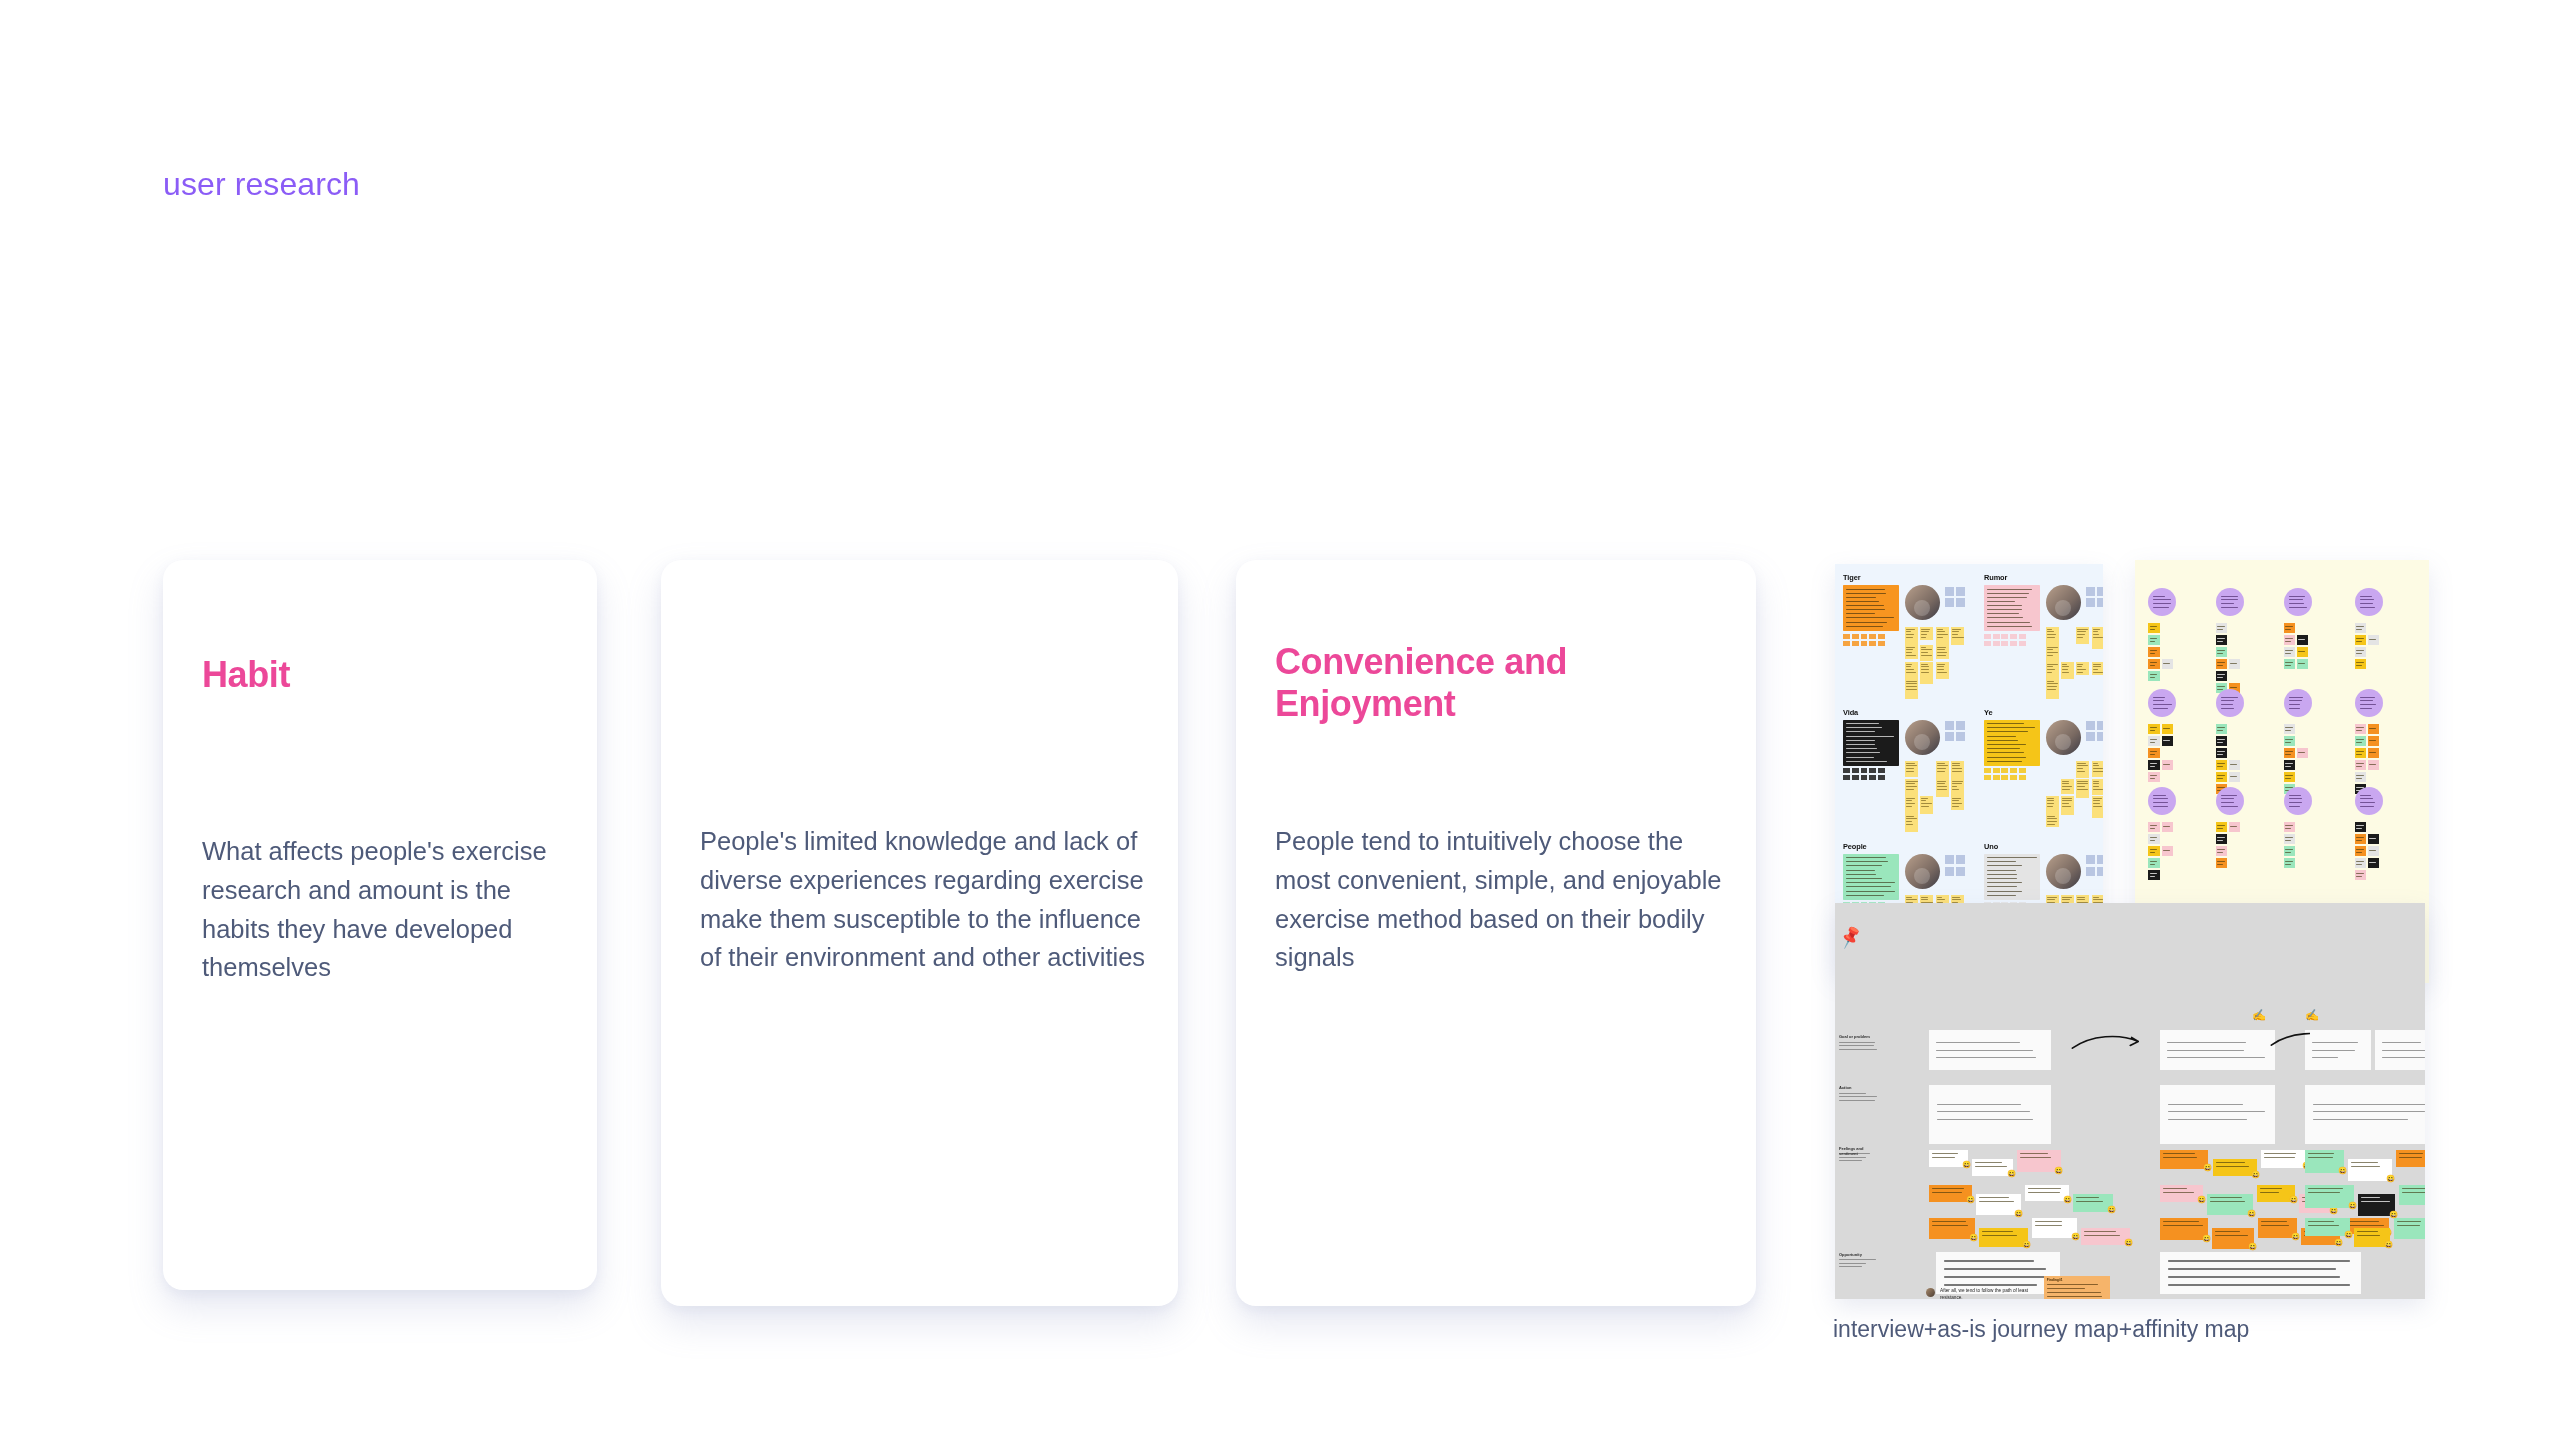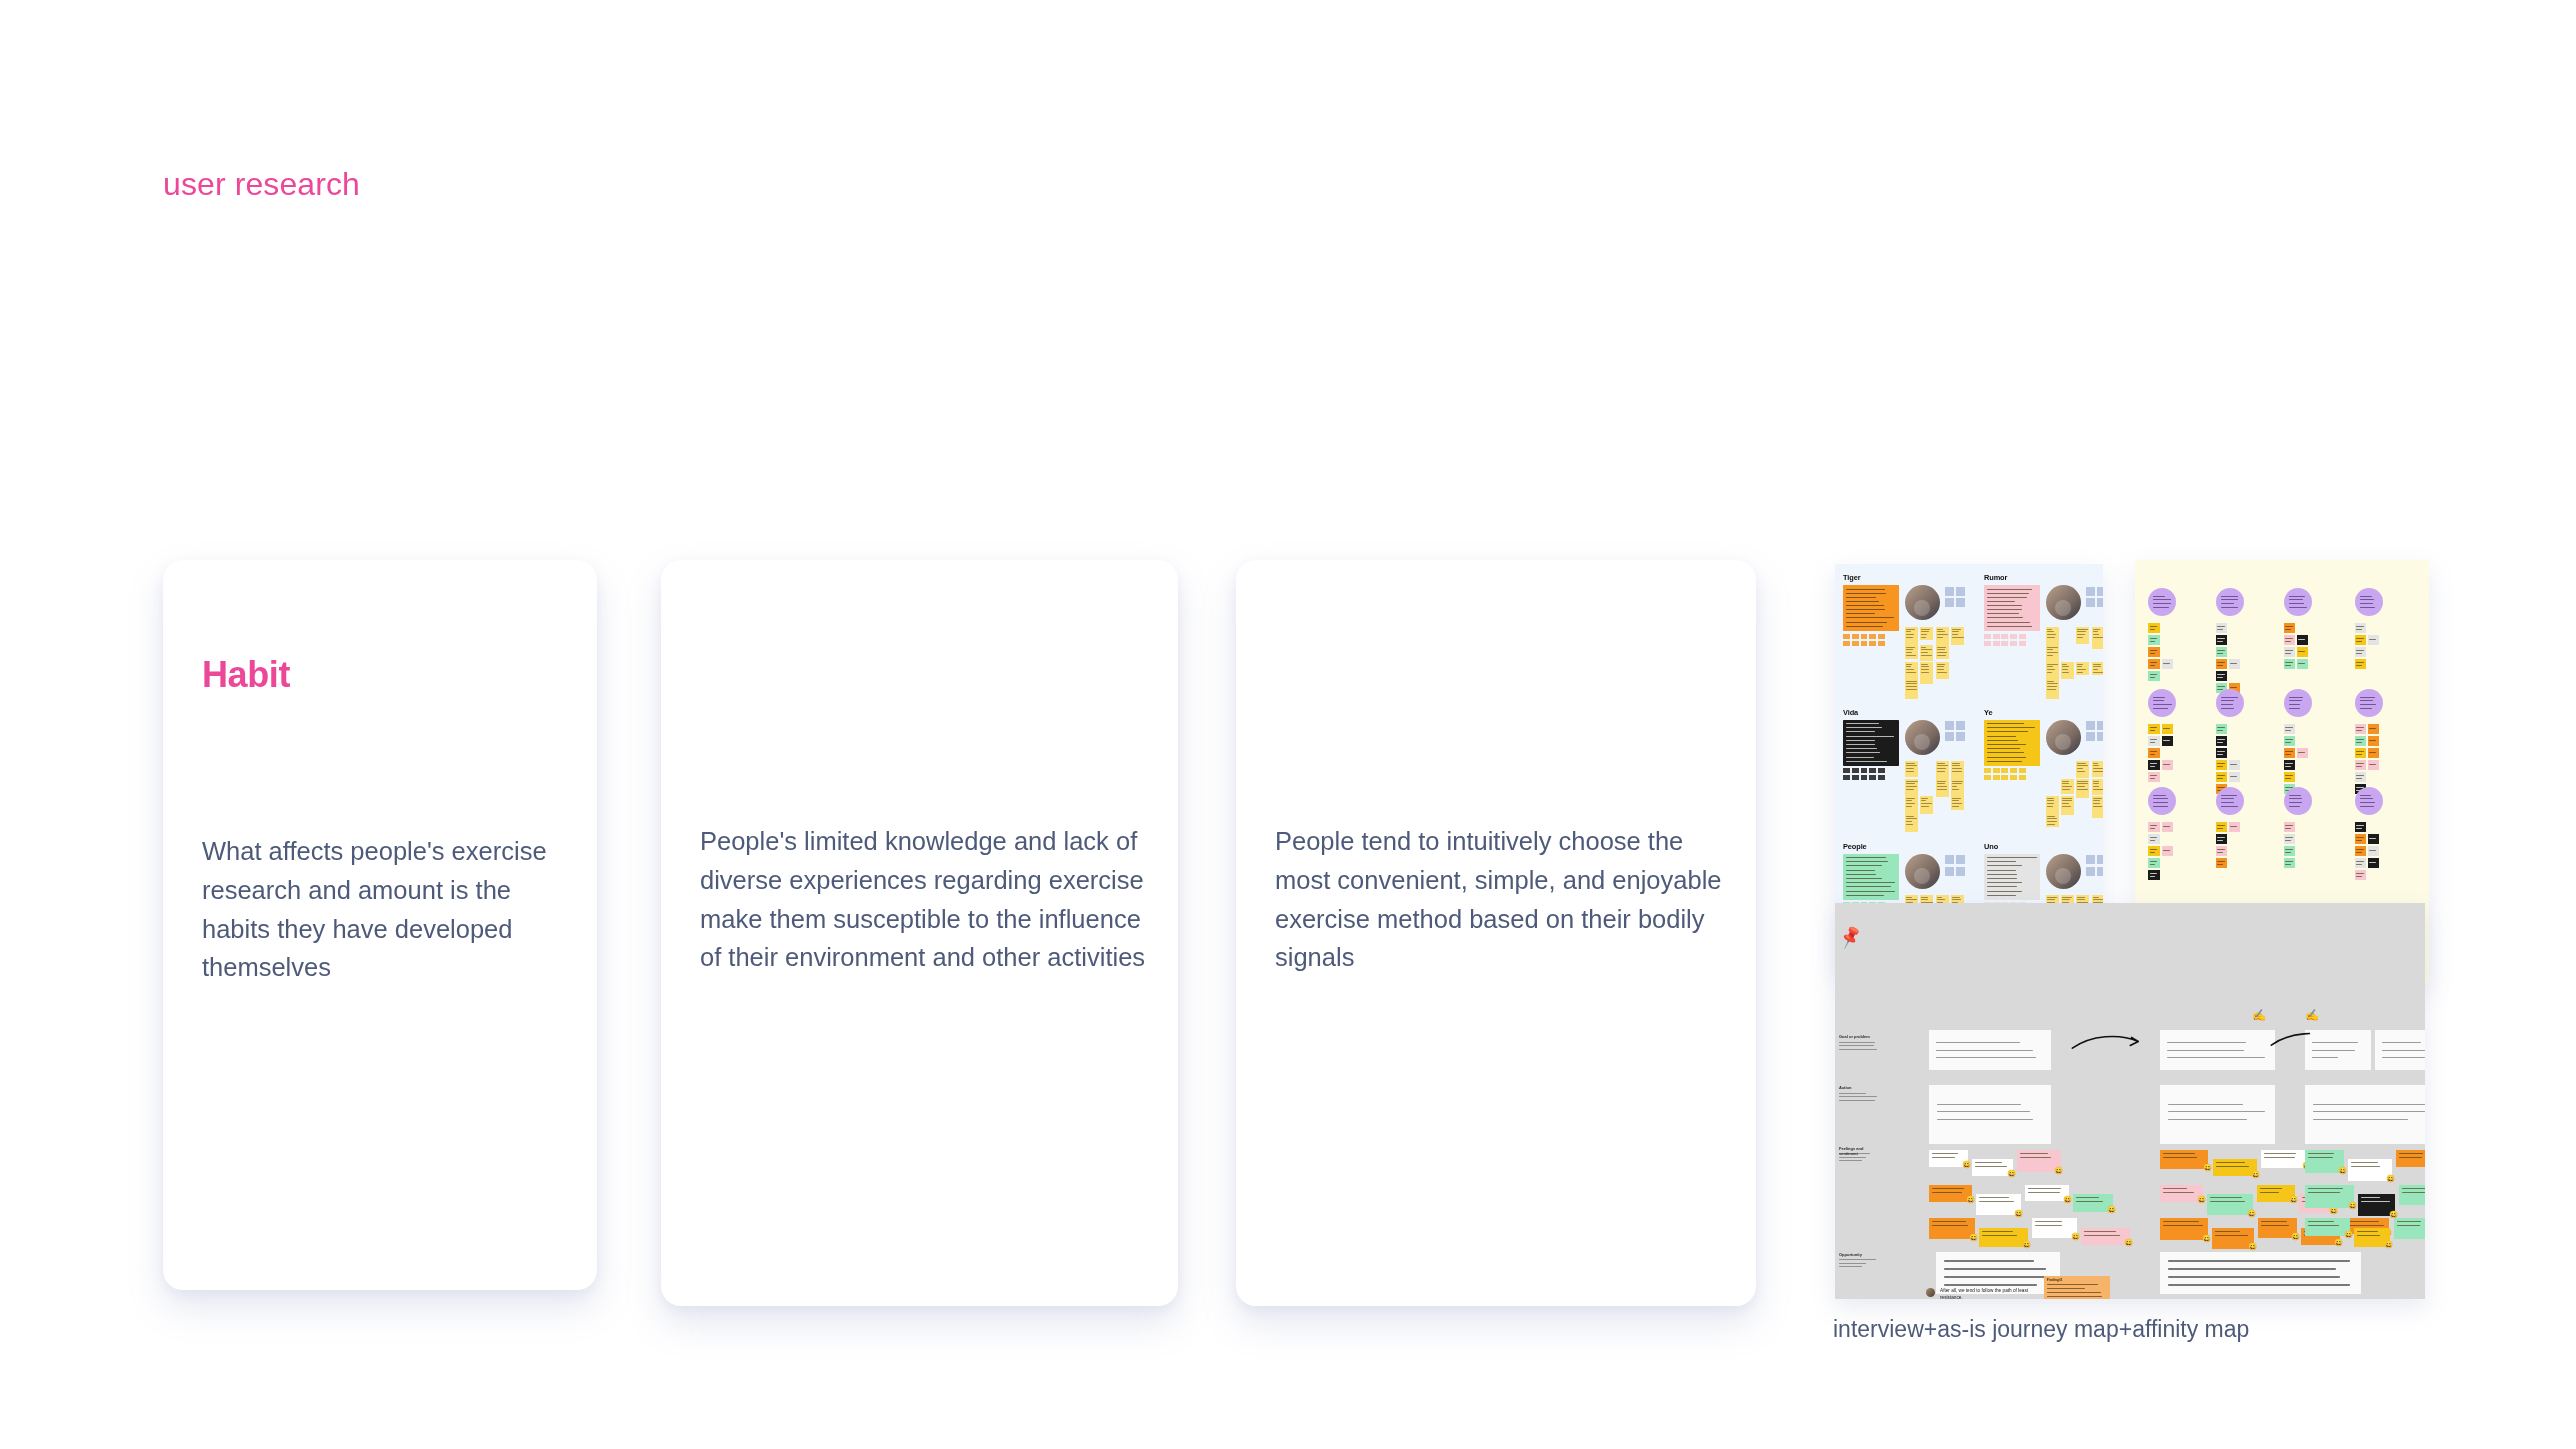--- a/index.html
+++ b/index.html
@@ -8,21 +8,21 @@
     background: #ffffff;
     font-family: "Liberation Sans", sans-serif;
     overflow: hidden;
   }
   .page { position: relative; width: 2576px; height: 1449px; background: #fff; }
 
   
   .eyebrow {
     position: absolute; left: 163px; top: 166px;
     font-size: 32px; font-weight: 400; letter-spacing: 0.1px;
-    color: #ec4899; white-space: nowrap;
+    color: #8b5cf6; white-space: nowrap;
   }
   .headline {
     position: absolute; left: 161px; top: 262px;
     width: 2294px;
     font-size: 51px; line-height: 1.32; font-weight: 400;
     color: #14151a; letter-spacing: -0.2px;
   }
   .headline b { font-weight: 800; letter-spacing: -0.8px; }
 
   
@@ -92,20 +92,21 @@
 
   <div class="cards">
     <div class="card" id="card-0">
       <div class="ctitle">Habit</div>
       <div class="cbody">What affects people's exercise research and amount is the habits they have developed themselves</div>
     </div>
     <div class="card" id="card-1">
       <div class="cbody">People's limited knowledge and lack of diverse experiences regarding exercise make them susceptible to the influence of their environment and other activities</div>
     </div>
     <div class="card" id="card-2">
+      <div class="ctitle">Convenience and Enjoyment</div>
       <div class="cbody">People tend to intuitively choose the most convenient, simple, and enjoyable exercise method based on their bodily signals</div>
     </div>
   </div>
 
   <div class="collage">
     <div class="board" id="board-interview">
         <div class="bname" style="left: 8px; top: 9.4px;">Tiger</div>
         <div class="bcard" style="left: 8px; top: 21.5px; width: 56px; height: 46px; background: rgb(247, 149, 32);">
           <div class="bline" style="left: 3.4px; top: 3.4px; width: 39px; background: rgba(50, 40, 10, 0.6);"></div>
           <div class="bline" style="left: 3.4px; top: 7.5px; width: 40px; background: rgba(50, 40, 10, 0.6);"></div>

